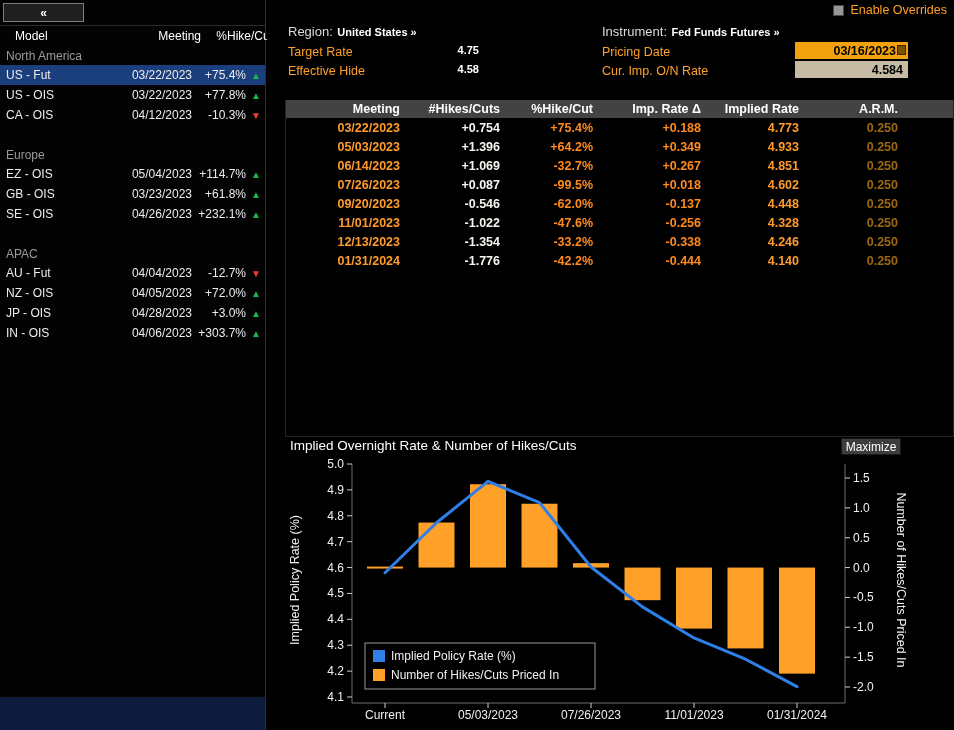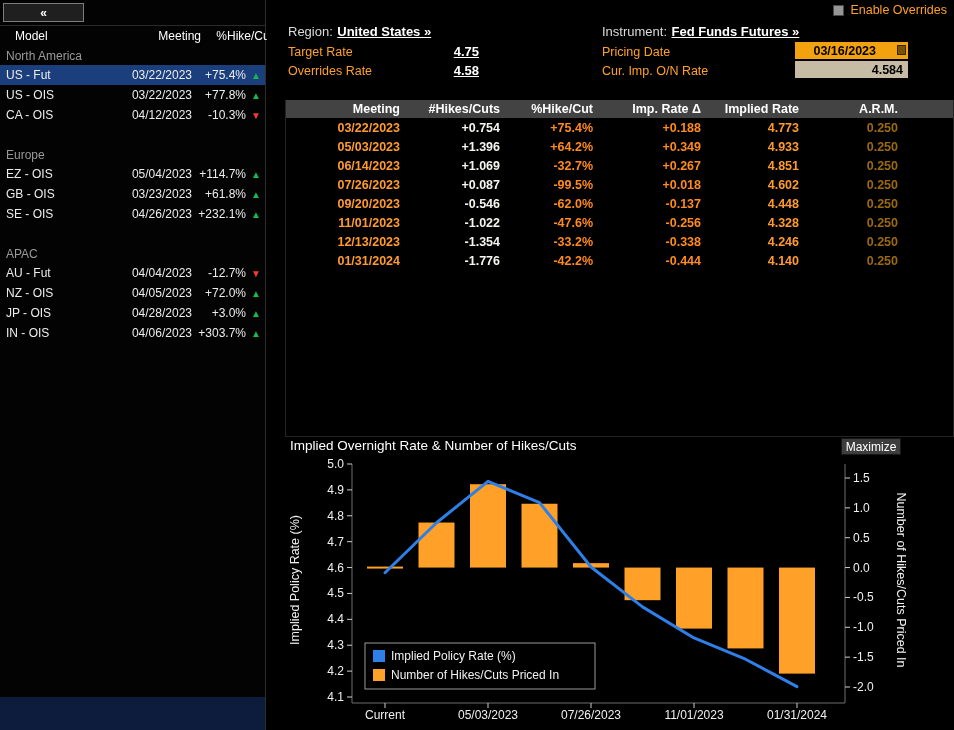--- a/index.html
+++ b/index.html
@@ -22,33 +22,33 @@
   .sb-pct{text-align:right;}
   .sb-arrow{text-align:right;font-size:10px;padding-right:3px;}
   .sb-arrow.up{color:#17b84e;}
   .sb-arrow.down{color:#f23a32;}
   .sb-footer{position:absolute;left:0;bottom:0;width:100%;height:33px;background:#0d1b3d;}
 
   
   .main{position:absolute;left:267px;top:0;width:687px;height:730px;background:#000;}
   .lbl-amber{color:#ffa126;font-size:12.5px;}
   .lbl-white{color:#dcdcdc;font-size:13px;}
-  .val-white{color:#fff;font-weight:bold;font-size:13px;text-decoration:underline;}
+  .val-white{color:#fff;font-weight:bold;font-size:11px;}
   .overrides{position:absolute;top:3px;right:7px;display:flex;gap:6px;align-items:center;}
   .checkbox{width:11px;height:11px;background:#969696;border:1px solid #4a4a4a;display:inline-block;cursor:pointer;}
   .region-group{position:absolute;top:22px;left:21px;}
   .instrument-group{position:absolute;top:22px;left:335px;text-align:center;}
   .target-label{position:absolute;top:45px;left:21px;}
   .target-value{position:absolute;top:44px;left:150px;width:62px;text-align:right;}
   .effective-label{position:absolute;top:64px;left:21px;}
   .effective-value{position:absolute;top:63px;left:150px;width:62px;text-align:right;}
   .pricing-label{position:absolute;top:45px;left:335px;}
   .curimp-label{position:absolute;top:64px;left:335px;}
   .field{position:absolute;left:528px;width:113px;height:17px;border:none;color:#000;font-weight:bold;font-size:12.5px;text-align:right;font-family:"Liberation Sans",sans-serif;}
-  .pricing-input{top:42px;background:#f2a20f;padding-right:32px;}
+  .pricing-input{top:42px;background:#f2a20f;padding-right:12px;}
   .curimp-input{top:61px;background:#c6bba4;padding-right:5px;}
   .cal-icon{position:absolute;top:45px;left:630px;width:9px;height:10px;background:#7a5200;border:1px solid #3a2800;}
 
   
   .rate-table{position:absolute;top:100px;left:18px;width:669px;height:337px;border-left:1px solid #242424;border-right:1px solid #242424;border-bottom:1px solid #242424;}
   .rt-header,.rt-row{display:grid;grid-template-columns:120px 100px 93px 108px 98px 99px 1fr;align-items:center;}
   .rt-header{background:#434343;height:18px;color:#fff;font-size:12.5px;font-weight:bold;}
   .rt-header span,.rt-cell{text-align:right;padding-right:6px;}
   .rt-row{height:19px;font-size:12.5px;font-weight:bold;cursor:pointer;}
   .c-meeting{color:#ff9b2e;}
@@ -156,21 +156,21 @@
     <span class="lbl-white">Region:</span>
     <span class="val-white">United States »</span>
   </div>
   <div class="instrument-group">
     <span class="lbl-white">Instrument:</span>
     <span class="val-white">Fed Funds Futures »</span>
   </div>
 
   <span class="lbl-amber target-label">Target Rate</span>
   <span class="val-white target-value">4.75</span>
-  <span class="lbl-amber effective-label">Overrides Rate</span>
+  <span class="lbl-amber effective-label">Effective Hide</span>
   <span class="val-white effective-value">4.58</span>
 
   <span class="lbl-amber pricing-label">Pricing Date</span>
   <input class="field pricing-input" value="03/16/2023" style="">
   <span class="cal-icon"></span>
 
   <span class="lbl-amber curimp-label">Cur. Imp. O/N Rate</span>
   <input class="field curimp-input" value="4.584" style="">
 
   <div class="rate-table">

